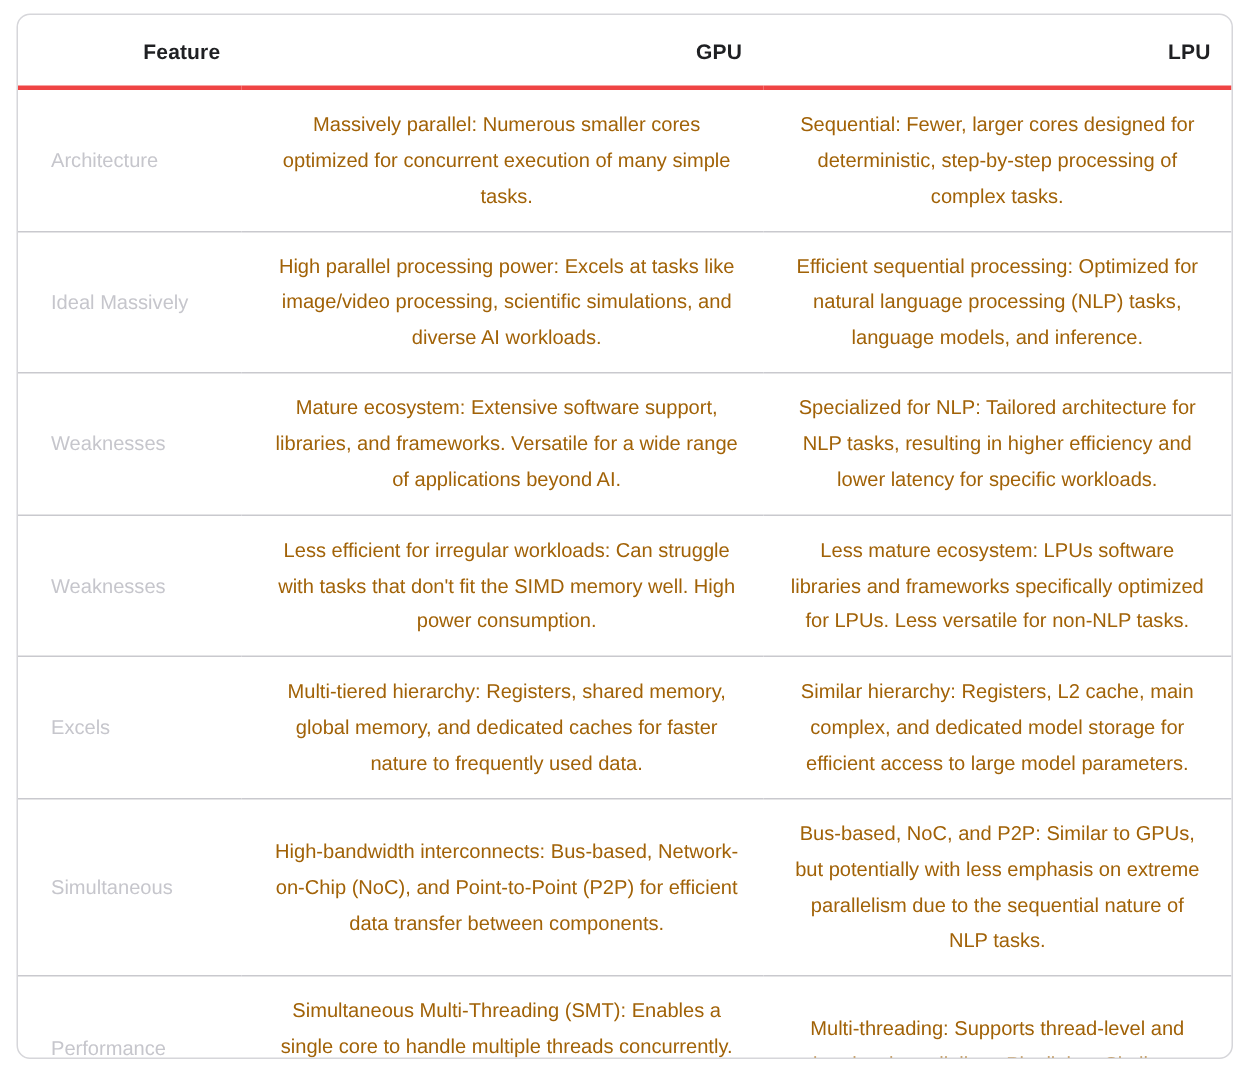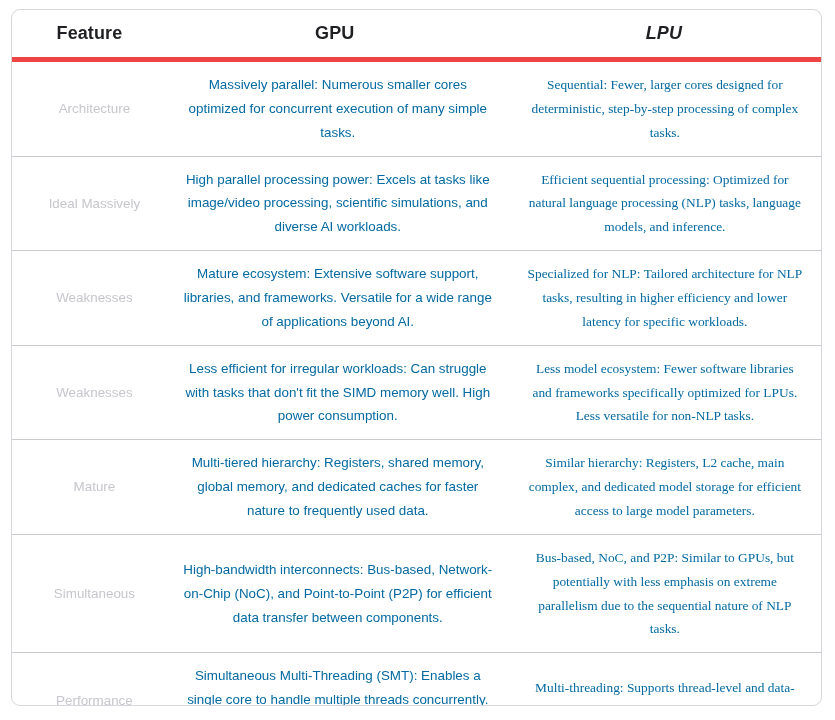--- a/index.html
+++ b/index.html
@@ -33,58 +33,58 @@
     height: 100%;
     border-collapse: collapse;
     table-layout: fixed;
   }
 
   col.col-feature { width: 18.4%; }
   col.col-gpu     { width: 43.0%; }
   col.col-lpu     { width: 38.6%; }
 
   thead th {
-    text-align: center;
+    text-align: right;
     vertical-align: middle;
-    font-size: 18px;
+    font-size: 14px;
     font-weight: bold;
     color: #1f2023;
     padding: 0 14px;
     height: 47px;
-    border-bottom: 5px solid #ef4444;
+    border-bottom: 3px solid #ef4444;
     letter-spacing: 0.1px;
   }
   thead th.h-feature { padding-left: 20px; }
   thead th.h-gpu     { padding-left: 14px; }
-  thead th.h-lpu     { padding-left: 12px; font-style: italic; }
+  thead th.h-lpu     { padding-left: 12px; }
 
   tbody td {
     vertical-align: middle;
     border-top: 1px solid #c9c9ce;
     font-size: 13.4px;
     line-height: 1.78;
-    color: #0369a1;
+    color: #a16207;
     padding: 11px 16px;
   }
   tbody tr:first-child td { border-top: none; }
 
   td.feature-cell {
-    text-align: center;
+    text-align: left;
     padding-left: 22px;
     padding-right: 6px;
     color: #c6c6cc;
     line-height: 1.62;
   }
   td.detail-cell {
     text-align: center;
     padding-left: 18px;
     padding-right: 18px;
   }
   td.gpu-cell { padding-left: 20px; padding-right: 14px; }
-  td.lpu-cell { padding-left: 18px; padding-right: 18px; font-family: Liberation Serif, serif; }
+  td.lpu-cell { padding-left: 18px; padding-right: 18px; }
 </style>
 </head>
 <body>
 
 <div class="table-wrap">
   <table class="comparison">
     <colgroup>
       <col class="col-feature">
       <col class="col-gpu">
       <col class="col-lpu">
@@ -108,24 +108,24 @@
         <td class="detail-cell lpu-cell">Efficient sequential processing: Optimized for natural language processing (NLP) tasks, language models, and inference.</td>
       </tr>
       <tr>
         <td class="feature-cell">Weaknesses</td>
         <td class="detail-cell gpu-cell">Mature ecosystem: Extensive software support, libraries, and frameworks. Versatile for a wide range of applications beyond AI.</td>
         <td class="detail-cell lpu-cell">Specialized for NLP: Tailored architecture for NLP tasks, resulting in higher efficiency and lower latency for specific workloads.</td>
       </tr>
       <tr>
         <td class="feature-cell">Weaknesses</td>
         <td class="detail-cell gpu-cell">Less efficient for irregular workloads: Can struggle with tasks that don't fit the SIMD memory well. High power consumption.</td>
-        <td class="detail-cell lpu-cell">Less model ecosystem: Fewer software libraries and frameworks specifically optimized for LPUs. Less versatile for non-NLP tasks.</td>
+        <td class="detail-cell lpu-cell">Less mature ecosystem: LPUs software libraries and frameworks specifically optimized for LPUs. Less versatile for non-NLP tasks.</td>
       </tr>
       <tr>
-        <td class="feature-cell">Mature</td>
+        <td class="feature-cell">Excels</td>
         <td class="detail-cell gpu-cell">Multi-tiered hierarchy: Registers, shared memory, global memory, and dedicated caches for faster nature to frequently used data.</td>
         <td class="detail-cell lpu-cell">Similar hierarchy: Registers, L2 cache, main complex, and dedicated model storage for efficient access to large model parameters.</td>
       </tr>
       <tr>
         <td class="feature-cell">Simultaneous</td>
         <td class="detail-cell gpu-cell">High-bandwidth interconnects: Bus-based, Network-on-Chip (NoC), and Point-to-Point (P2P) for efficient data transfer between components.</td>
         <td class="detail-cell lpu-cell">Bus-based, NoC, and P2P: Similar to GPUs, but potentially with less emphasis on extreme parallelism due to the sequential nature of NLP tasks.</td>
       </tr>
       <tr>
         <td class="feature-cell">Performance Optimization</td>

